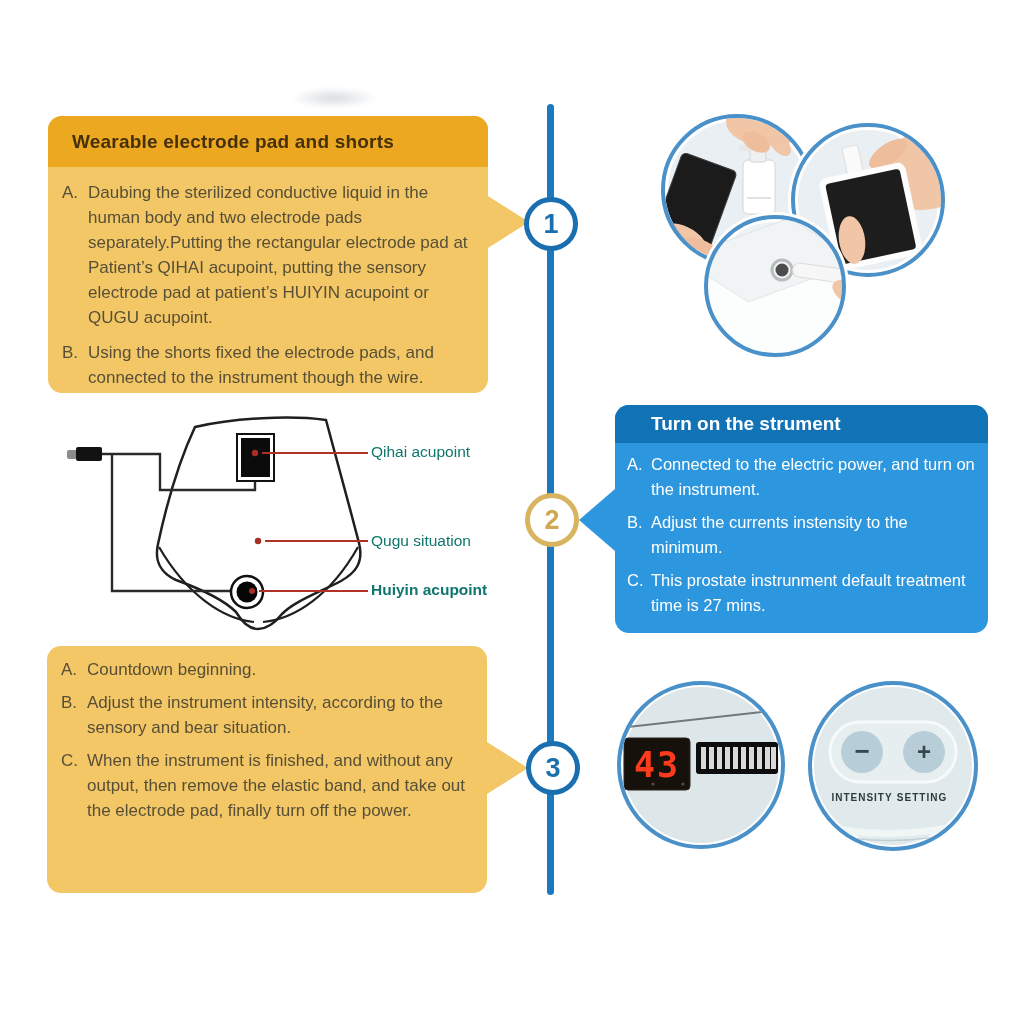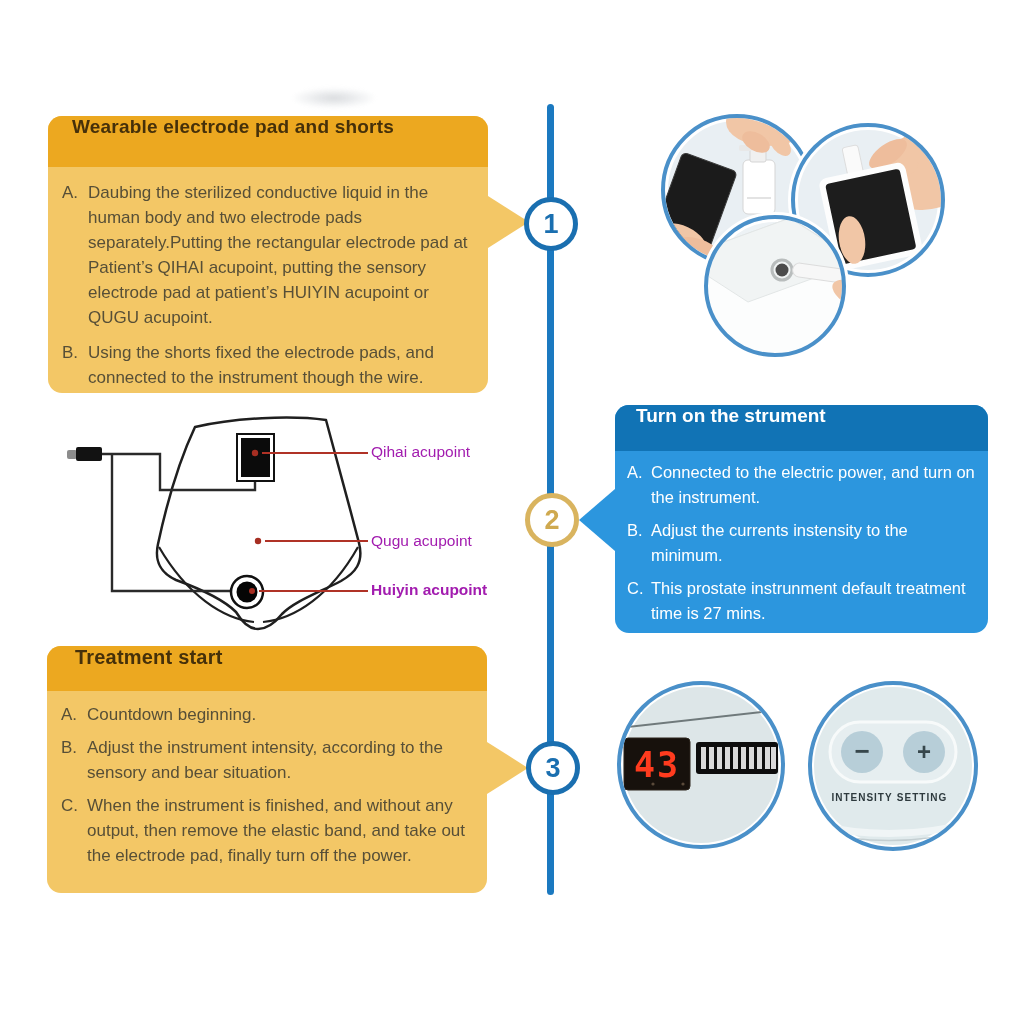--- a/index.html
+++ b/index.html
@@ -6,49 +6,49 @@
   #canvas{
     position:relative;width:1011px;height:1011px;background:#ffffff;
     font-family:"Liberation Sans",sans-serif;overflow:hidden;
   }
   
   .smudge{position:absolute;left:293px;top:88px;width:82px;height:20px;border-radius:50%;
     background:radial-gradient(ellipse at center,#b9bdc2 0%,rgba(205,209,214,.55) 45%,rgba(255,255,255,0) 75%);
     filter:blur(2px);opacity:.55;}
   
   .note{position:absolute;border-radius:14px;}
-  .note .hd{display:flex;align-items:flex-start;border-radius:14px 14px 0 0;}
+  .note .hd{display:flex;align-items:center;border-radius:14px 14px 0 0;}
   .note .hd h2{margin:0;font-weight:bold;}
   .note .bd{box-sizing:border-box;}
   .item{display:flex;align-items:flex-start;}
   .item .lb{flex:none;}
   .yellow{background:#F3C766;}
   .yellow .hd{background:#ECA820;height:51px;padding-left:24px;}
   .yellow .hd h2{font-size:19px;color:#45300A;letter-spacing:.2px;}
   .yellow .bd{padding:13px 16px 0 14px;font-size:17px;line-height:25px;color:#574F37;}
   .yellow .item{margin-bottom:10px;}
   .yellow .lb{width:26px;}
   .blue{background:#2C96DE;}
-  .blue .hd{background:#1173B5;height:46px;padding-left:21px;}
+  .blue .hd{background:#1173B5;height:38px;padding-left:36px;}
   .blue .hd h2{font-size:19px;color:#ffffff;}
   .blue .bd{padding:9px 12px 0 12px;font-size:16.5px;line-height:24.5px;color:#ffffff;}
   .blue .item{margin-bottom:9px;}
   .blue .lb{width:24px;}
   
   .ptr{position:absolute;width:0;height:0;}
   .ptr-right-yellow{border-top:26px solid transparent;border-bottom:26px solid transparent;border-left:41px solid #F3C766;}
   .ptr-left-blue{border-top:31px solid transparent;border-bottom:31px solid transparent;border-right:36px solid #2C96DE;}
   
   .vline{position:absolute;left:547px;top:104px;width:7px;height:791px;background:#1B79C0;border-radius:4px;z-index:1;}
   .step-circle{position:absolute;width:44px;height:44px;border-radius:50%;background:#fff;
     display:flex;align-items:center;justify-content:center;font-size:27px;font-weight:bold;z-index:2;}
   .step-blue{border:5px solid #1A6FB0;color:#1A6FB0;}
   .step-gold{border:5px solid #D9B45F;color:#CFA94F;}
   
-  .acu-label{position:absolute;font-size:15.5px;color:#a21caf;white-space:nowrap;}
+  .acu-label{position:absolute;font-size:15.5px;color:#0f766e;white-space:nowrap;}
   .abs{position:absolute;}
   .digital{font-family:"DejaVu Sans Mono",monospace;font-weight:bold;letter-spacing:2px;}
 </style>
 </head>
 <body>
 
 <div id="canvas">
 
   <div class="smudge"></div>
   <div class="vline"></div>
@@ -90,27 +90,24 @@
     <circle cx="192" cy="189" r="10.5" fill="#050505"></circle>
 
     <circle cx="200" cy="50" r="3.2" fill="#A62E22"></circle>
     <path d="M 207,50 H 313" stroke="#B03226" stroke-width="2"></path>
     <circle cx="203" cy="138" r="3.2" fill="#A62E22"></circle>
     <path d="M 210,138 H 313" stroke="#B03226" stroke-width="2"></path>
     <circle cx="197" cy="188" r="3" fill="#A62E22"></circle>
     <path d="M 204,188 H 313" stroke="#B03226" stroke-width="2"></path>
   </svg>
   <div class="acu-label" style="left:371px;top:443px;">Qihai acupoint</div>
-  <div class="acu-label" style="left:371px;top:532px;">Qugu acupoint</div>
+  <div class="acu-label" style="left:371px;top:532px;">Qugu situation</div>
   <div class="acu-label" style="left:371px;top:581px;font-weight:bold;">Huiyin acupoint</div>
 
   <section class="note yellow" style="left:47px;top:646px;width:440px;height:247px;">
-    <div class="hd" style="height:45px;padding-left:28px;">
-      <h2 style="font-size:20px;">Treatment start</h2>
-    </div>
     <div class="bd" style="padding-top:11px;">
       <div class="item" style="margin-bottom:8px;">
         <span class="lb">A.</span>
         <span class="tx">Countdown beginning.</span>
       </div>
       <div class="item" style="margin-bottom:8px;">
         <span class="lb">B.</span>
         <span class="tx">Adjust the instrument intensity, according to the sensory and bear situation.</span>
       </div>
       <div class="item">

